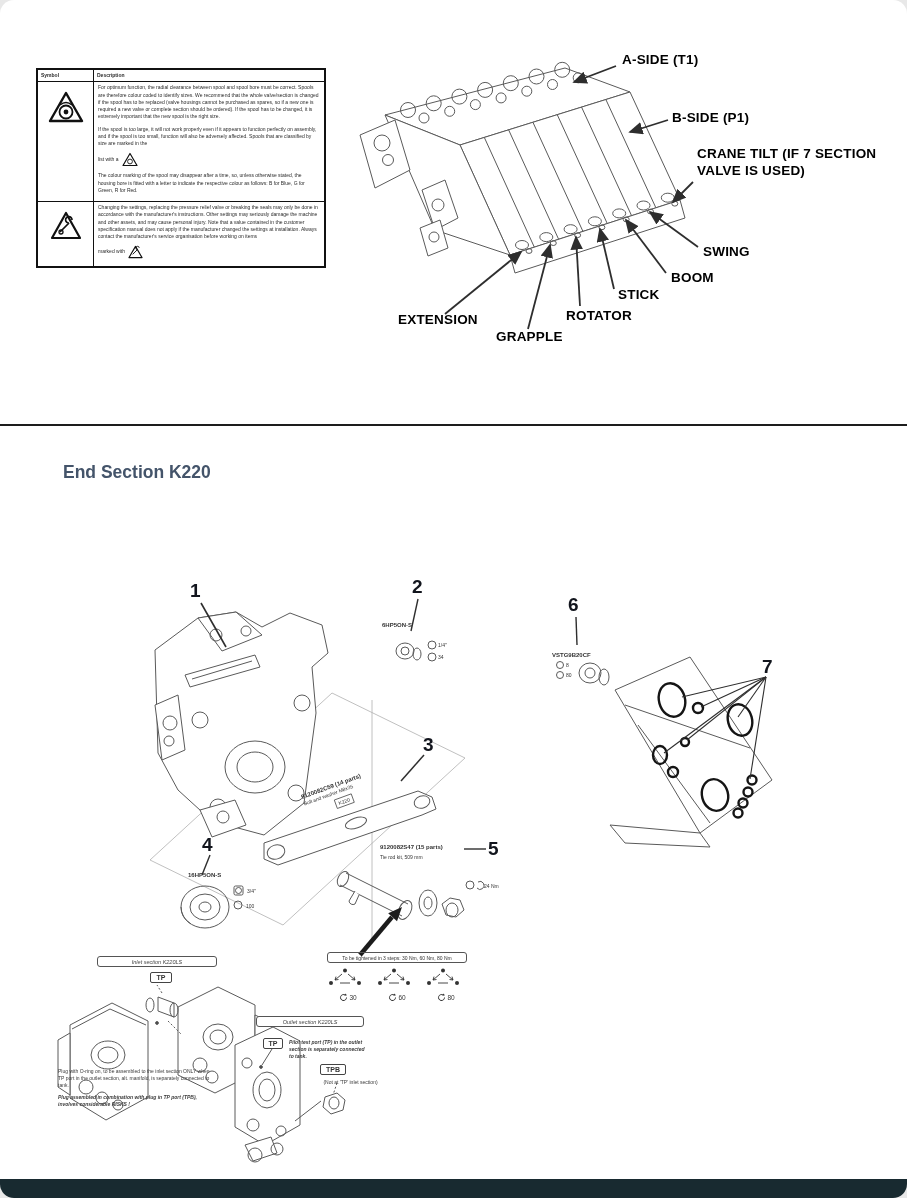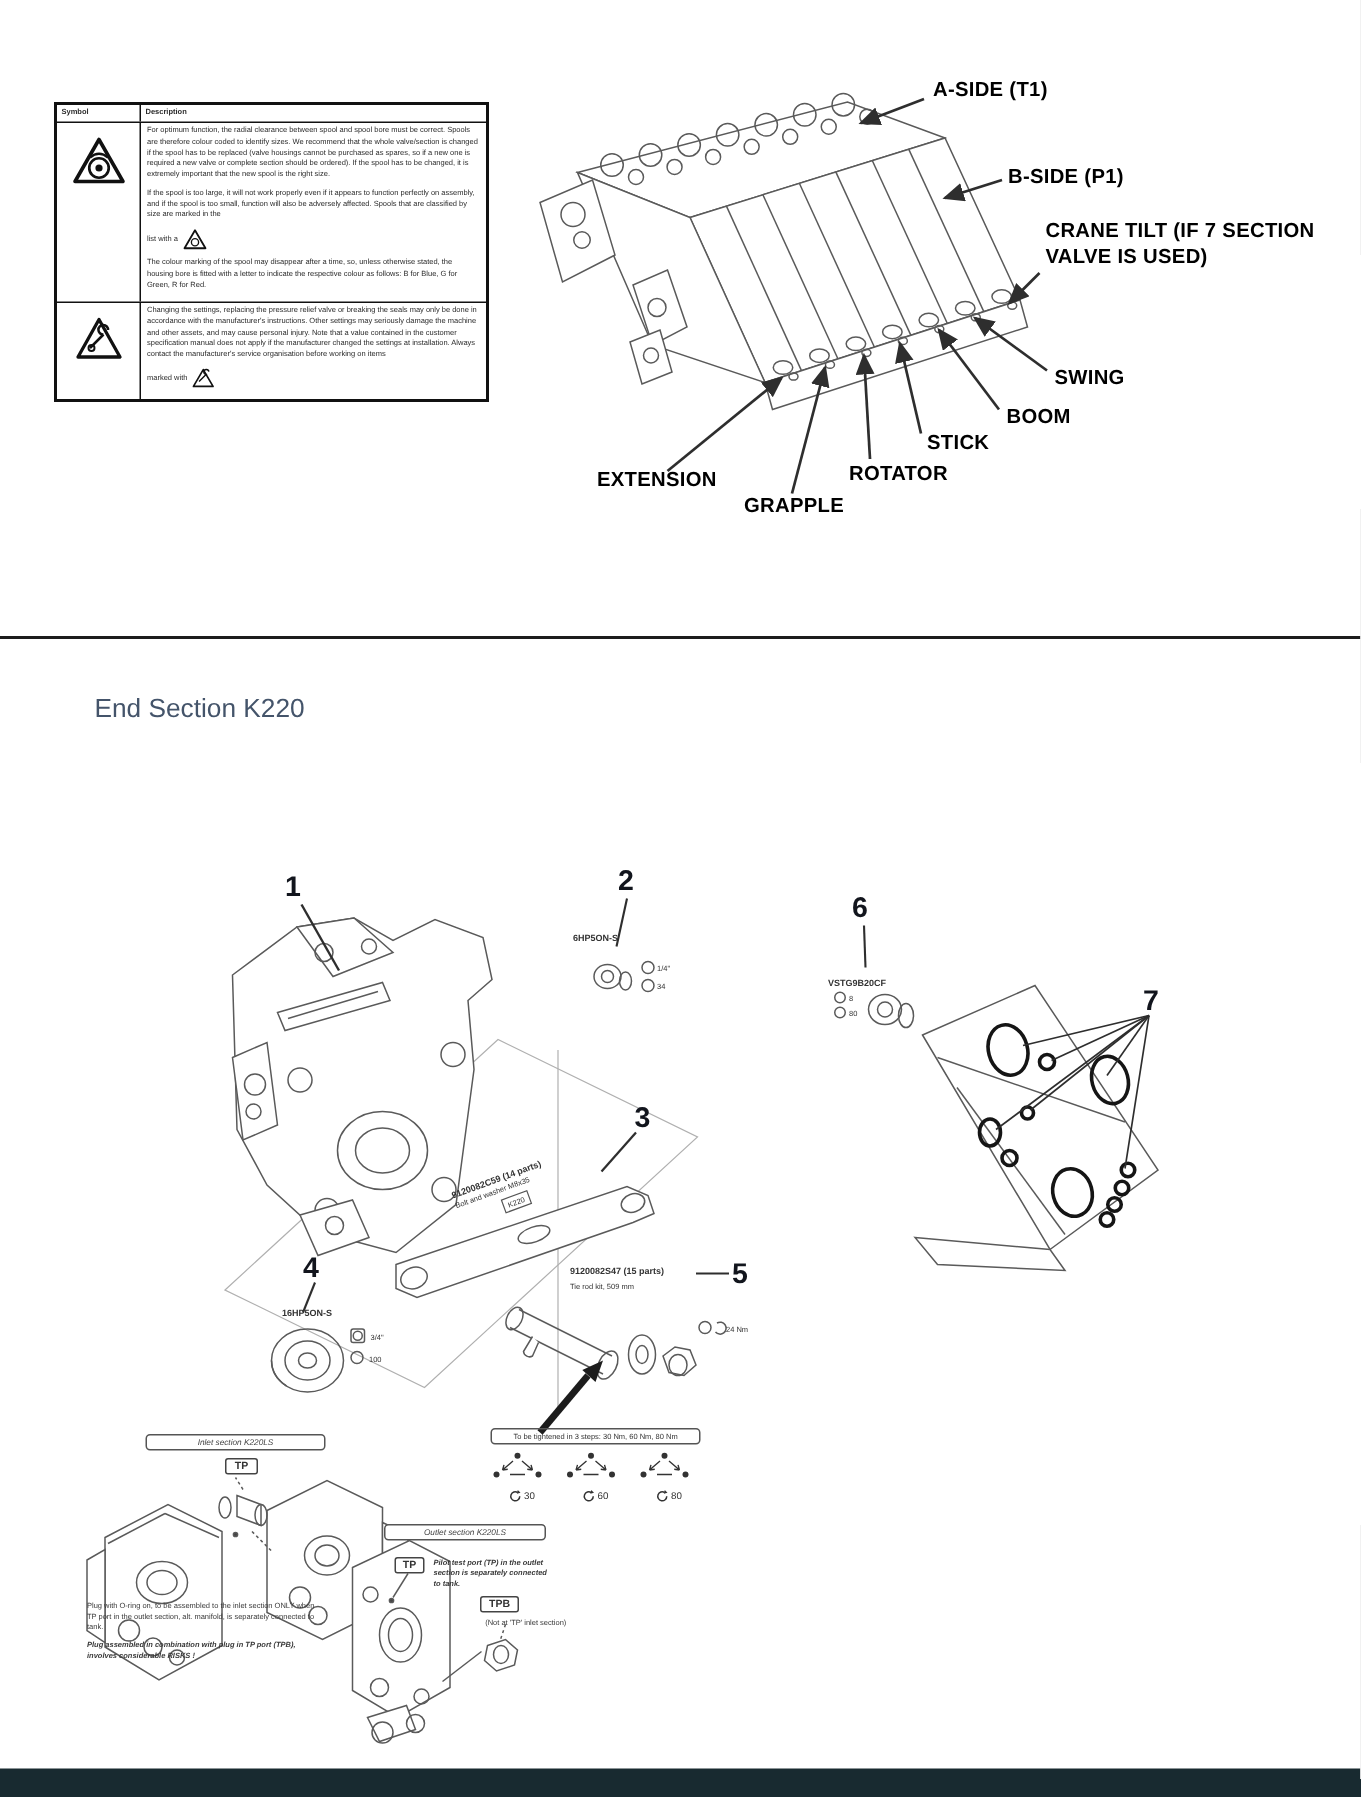--- a/index.html
+++ b/index.html
@@ -1,32 +1,32 @@
 <!DOCTYPE html>
 <html><head>
 <meta charset="utf-8">
 <style>
   html,body{margin:0;padding:0;background:#e8e8e8;}
   #page{position:relative;width:907px;height:1198px;background:#ffffff;overflow:hidden;
-        font-family:"Liberation Sans",sans-serif;color:#333;}
+        font-family:"Liberation Sans",sans-serif;color:#333;border-radius:14px;}
   .abs{position:absolute;}
   
   #wtable{left:36px;top:68px;width:286px;border:2px solid #111;font-size:5px;line-height:1.45;color:#2b2b2b;}
   .wrow{display:grid;grid-template-columns:56px 1fr;}
   .wrow+.wrow{border-top:1.6px solid #111;}
   .wcell{padding:2px 4px;}
   .wicon{border-right:1.6px solid #111;display:flex;align-items:flex-start;justify-content:center;padding-top:8px;}
   .whead .wcell{font-weight:bold;padding:2px 3px;}
   .whead .wicon{padding:2px 3px;display:block;text-align:left;}
   .wp{margin:0 0 5px 0;}
   .tri-inline{display:inline-block;vertical-align:middle;margin-left:2px;}
   
   .vlabel{font-weight:bold;font-size:13.5px;color:#3a3a3a;letter-spacing:.2px;}
   
-  #h-end{left:63px;top:462px;font-size:17.5px;font-weight:normal;color:#44546a;}
+  #h-end{left:63px;top:462px;font-size:17.5px;font-weight:bold;color:#44546a;}
   #divider{left:0;top:424px;width:907px;height:2px;background:#1d1d1d;}
   #footerbar{left:0;top:1179px;width:907px;height:19px;background:#182a30;}
   
   .tinybox{border:1px solid #555;border-radius:3px;background:#fff;font-size:5.5px;color:#444;
            padding:1.5px 3px;text-align:center;font-style:italic;}
   .tpbox{border:1.2px solid #444;border-radius:2px;background:#fff;font-weight:bold;font-size:7px;
          color:#333;text-align:center;padding:1px 0;}
   .microtxt{font-size:5px;color:#3a3a3a;line-height:1.4;}
   .microtxt .bold-it{font-weight:bold;font-style:italic;margin-top:5px;}
   

